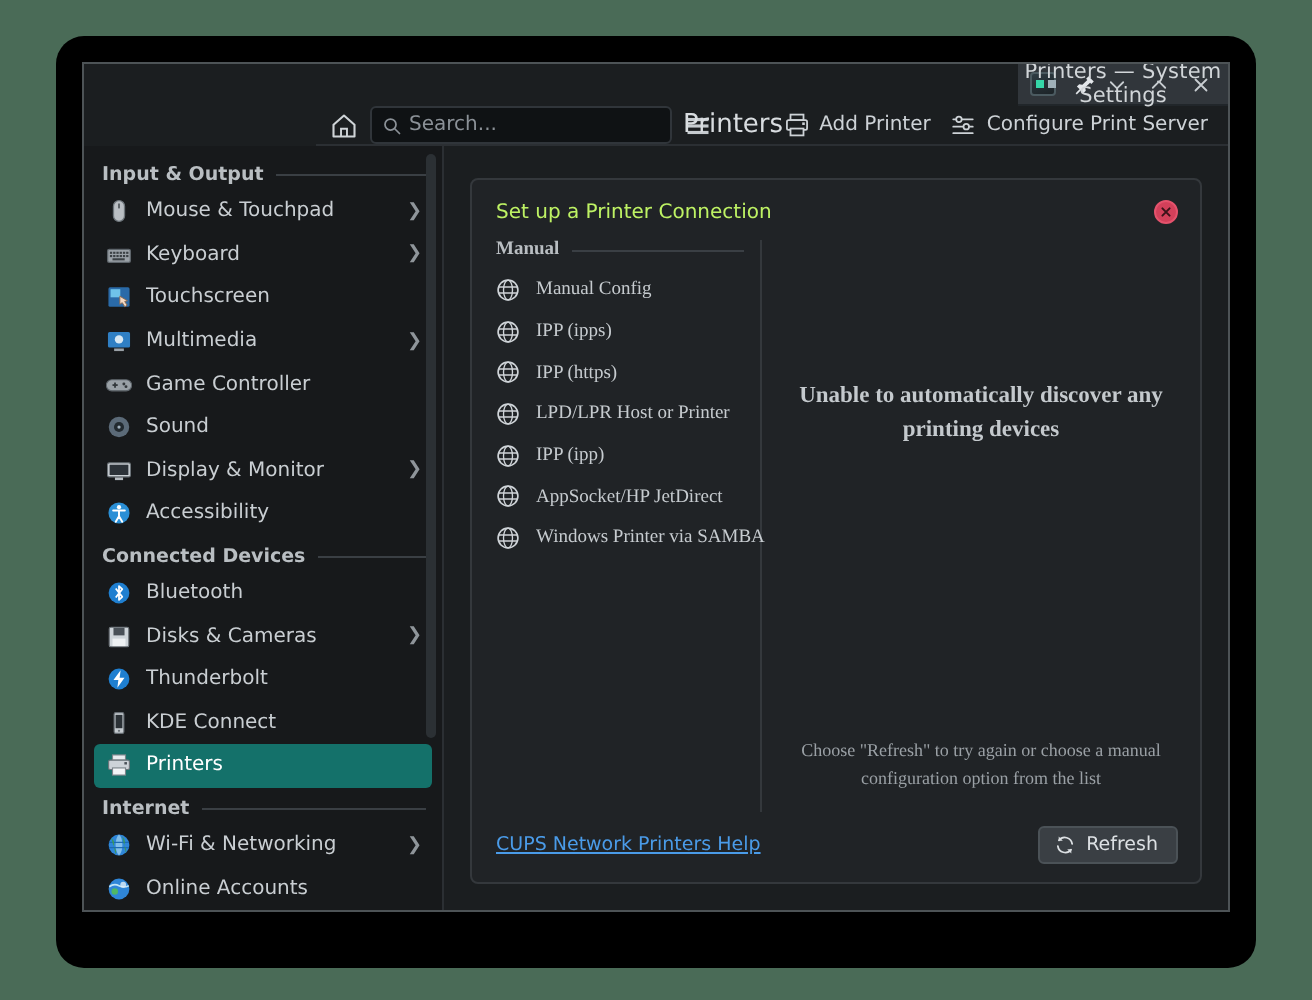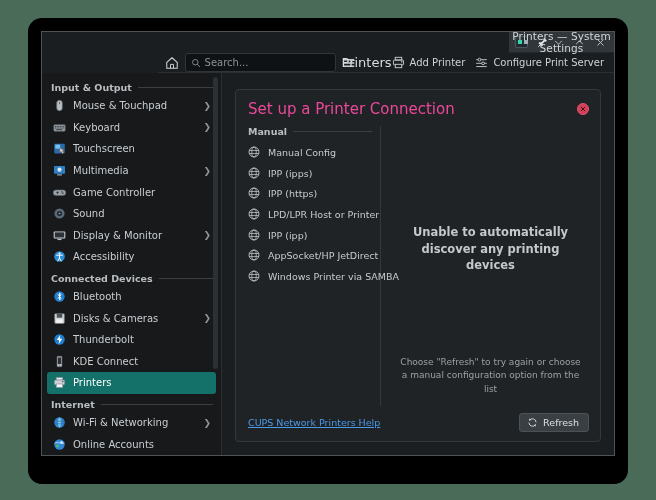--- a/index.html
+++ b/index.html
@@ -222,39 +222,40 @@
     border-radius: 4px;
     display: flex;
     flex-direction: column;
     min-width: 0;
   }
   #card-head {
     display: flex; align-items: center;
     padding: 10px 11px 8px 12px;
   }
   #card-title {
-    font-size: 15px;
-    color: #ec4899;
+    font-size: 10px;
+    color: #bef264;
   }
   #card-close {
     margin-left: auto;
     width: 12px; height: 12px;
     border-radius: 50%;
     background: #d2405a;
     border: 1px solid #e4526c;
     display: flex; align-items: center; justify-content: center;
     color: #2a0d12;
     font-size: 9px;
     line-height: 1;
   }
   #card-body {
     flex: 1;
     display: flex;
     min-height: 0;
     padding: 0 0 0 0;
+    font-family: Liberation Serif, serif;
   }
 
   
   #manual-col {
     width: 145px;
     border-right: 1px solid #34383c;
     padding: 0 8px 0 12px;
     display: flex; flex-direction: column;
   }
   .manual-head {
@@ -278,21 +279,21 @@
   
   #msg-col {
     flex: 1;
     display: flex;
     flex-direction: column;
     align-items: center;
     padding: 6px 16px 10px 16px;
     min-width: 0;
   }
   #msg-main {
-    margin-top: 92px;
+    margin-top: 64px;
     text-align: center;
     font-size: 11.5px;
     font-weight: bold;
     color: #c4c9cd;
     line-height: 1.45;
     max-width: 215px;
   }
   #msg-hint {
     margin-top: auto;
     text-align: center;

